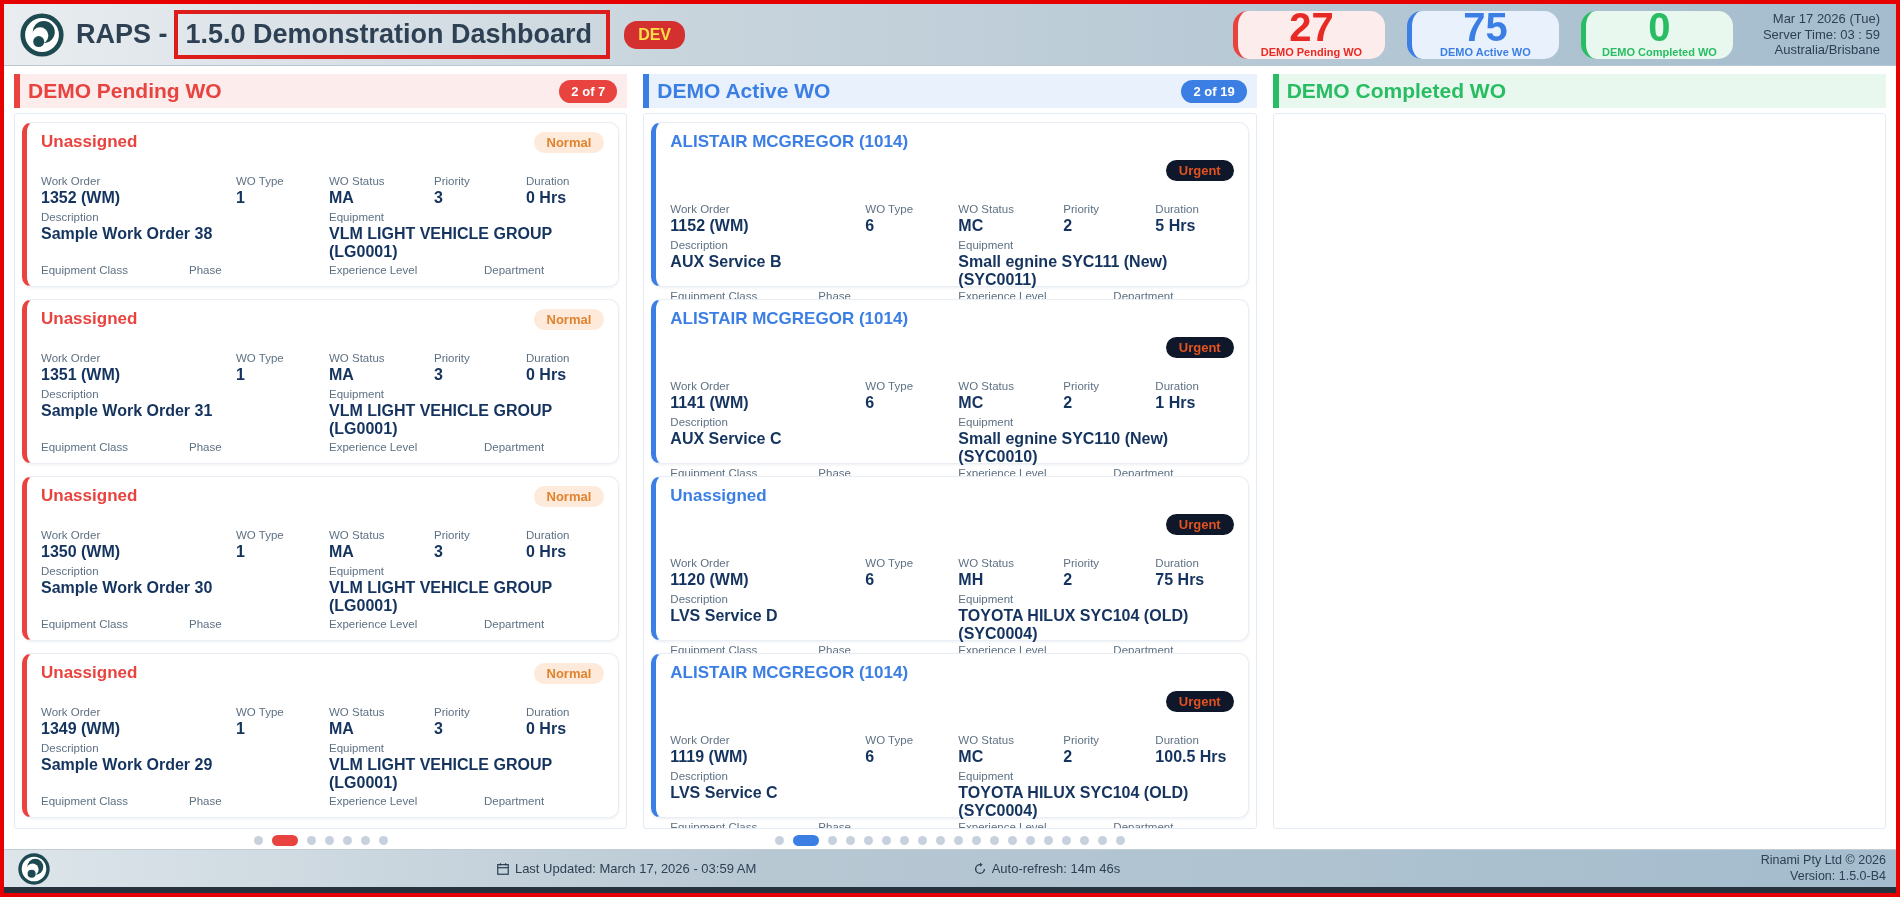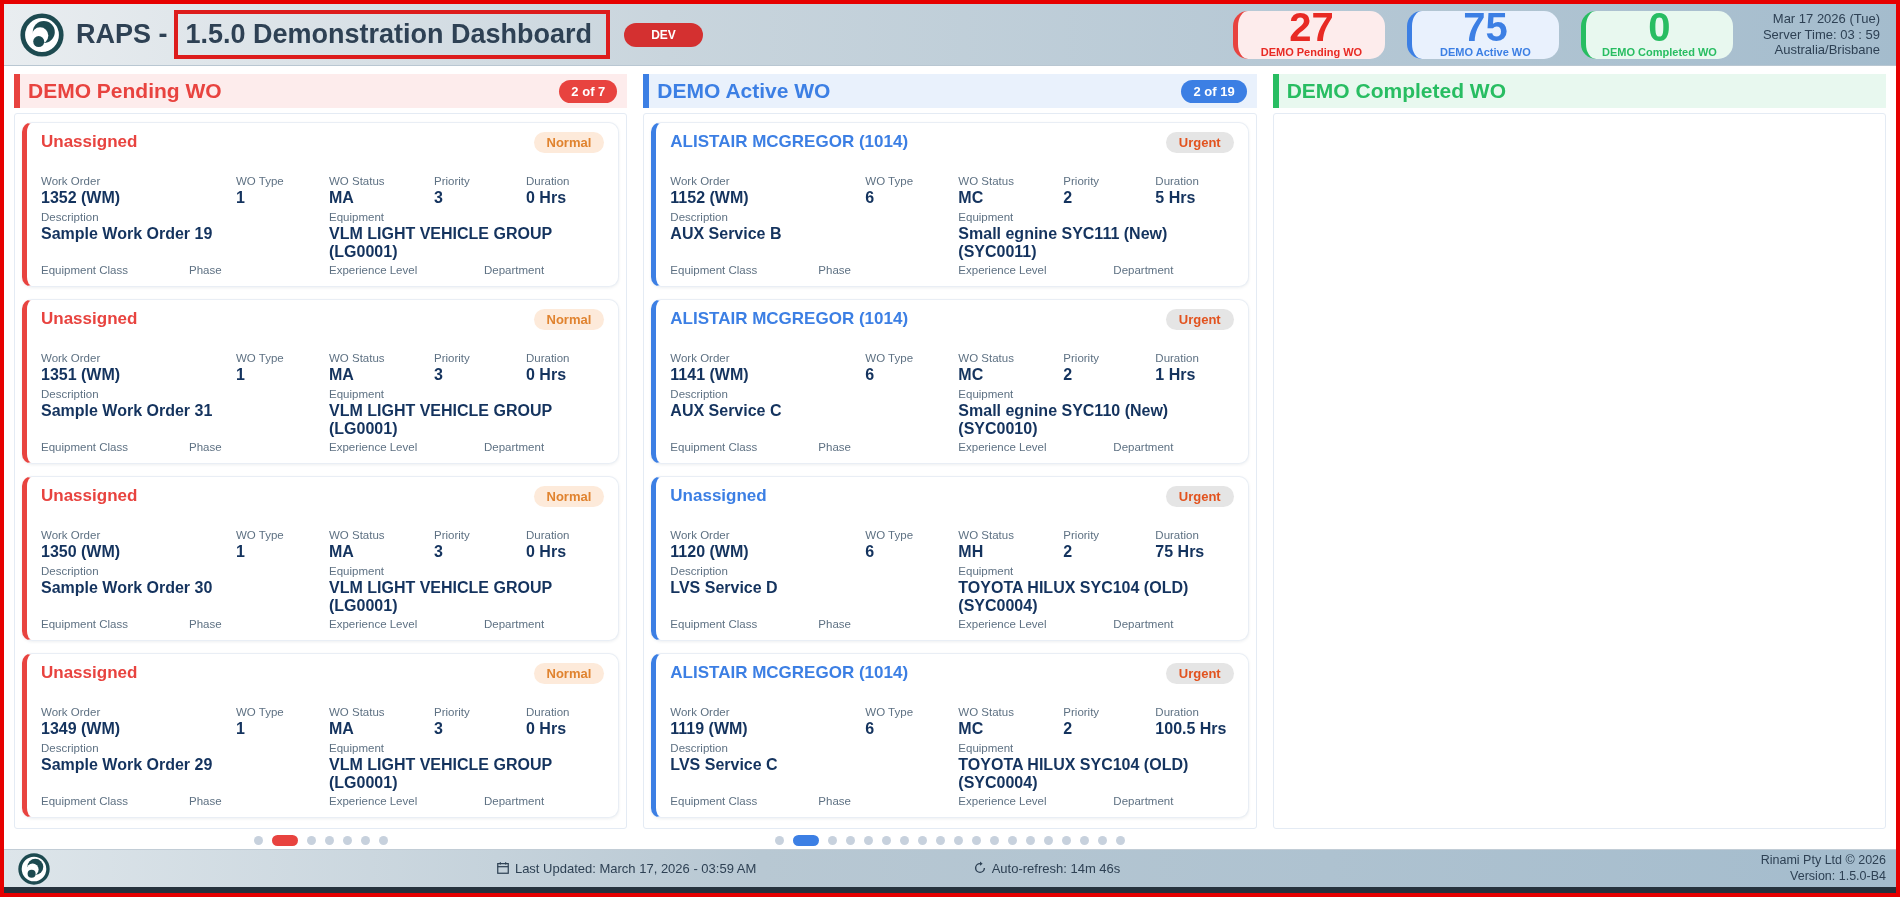--- a/index.html
+++ b/index.html
@@ -32,23 +32,23 @@
     font-size:27px; font-weight:bold; color:#2e4154;
     white-space:nowrap; display:flex; align-items:center;
   }
   .title-box {
     display:flex; align-items:center;
     border:4px solid #dd1c1c;
     height:49px; margin-left:6px; padding:0 14px 0 8px;
   }
   .dev-badge {
     margin-left:14px;
-    background:#d43030; color:#ffffff;
-    font-size:12px; font-weight:bold;
-    padding:5px 27px; border-radius:13px;
+    background:#d43030; color:#fde047;
+    font-size:16px; font-weight:bold;
+    padding:5px 14px; border-radius:13px;
   }
   .stats { display:flex; gap:22px; margin-left:auto; margin-right:30px; }
   .stat-chip {
     min-width:152px; height:48px;
     border-radius:15px;
     border-left:5px solid;
     display:flex; flex-direction:column; align-items:center; justify-content:center;
     padding:2px 14px 3px;
   }
   .stat-value { font-size:40px; font-weight:bold; line-height:0.9; }
@@ -119,21 +119,21 @@
   }
   .card-top { display:flex; align-items:flex-start;gap:39px; }
   .card-title { font-size:17px; font-weight:bold; color:var(--accent); }
   .badge {
     margin-left:auto;
     font-size:13px; font-weight:bold;
     padding:3px 13px; border-radius:11px;
     white-space:nowrap;
   }
   .sev-normal { background:#fdeada; color:#e0832f; }
-  .sev-urgent { background:#e5e5e5; color:#e2531f; }
+  .sev-urgent { background:#0f172a; color:#e2531f;margin-top:28px; }
   .fields {
     display:grid;
     grid-template-columns:195px 93px 105px 92px 1fr;
     margin-top:21px;
   }
   .desc-row {
     display:grid;
     grid-template-columns:288px 1fr;
     margin-top:3px;
   }
@@ -152,21 +152,21 @@
     position:relative;
     flex:0 0 44px; height:44px;
     background:linear-gradient(90deg,#dde5ea 0%, #b8c8d3 40%, #a4bccd 100%);
     border-top:1px solid #c2cdd6;
     border-bottom:6px solid #26323d;
     display:flex; align-items:center;
     padding:0 10px 0 14px;
     font-size:13px; color:#2e4154;
   }
   .footer-logo { width:32px; height:32px; }
-  .footer-item { position:absolute; display:flex; align-items:flex-start; gap:5px; white-space:nowrap; }
+  .footer-item { position:absolute; display:flex; align-items:flex-end; gap:5px; white-space:nowrap; }
   .last-updated { left:26%; }
   .auto-refresh { left:51.2%; }
   .footer-right {
     margin-left:auto; text-align:right;
     font-size:12.5px; line-height:1.25; white-space:nowrap;
   }
   .ficon { width:14px; height:14px; display:inline-block; }
 </style>
 </head>
 <body>
@@ -240,21 +240,21 @@
                 <div class="fvalue">3</div>
               </div>
               <div class="field">
                 <div class="flabel">Duration</div>
                 <div class="fvalue">0 Hrs</div>
               </div>
             </div>
             <div class="desc-row">
               <div class="field">
                 <div class="flabel">Description</div>
-                <div class="fvalue">Sample Work Order 19</div>
+                <div class="fvalue">Sample Work Order 38</div>
               </div>
               <div class="field">
                 <div class="flabel">Equipment</div>
                 <div class="fvalue equip">VLM LIGHT VEHICLE GROUP (LG0001)</div>
               </div>
             </div>
             <div class="spacer"></div>
             <div class="bottom-labels">
               <div class="flabel">Equipment Class</div>
               <div class="flabel">Phase</div>

